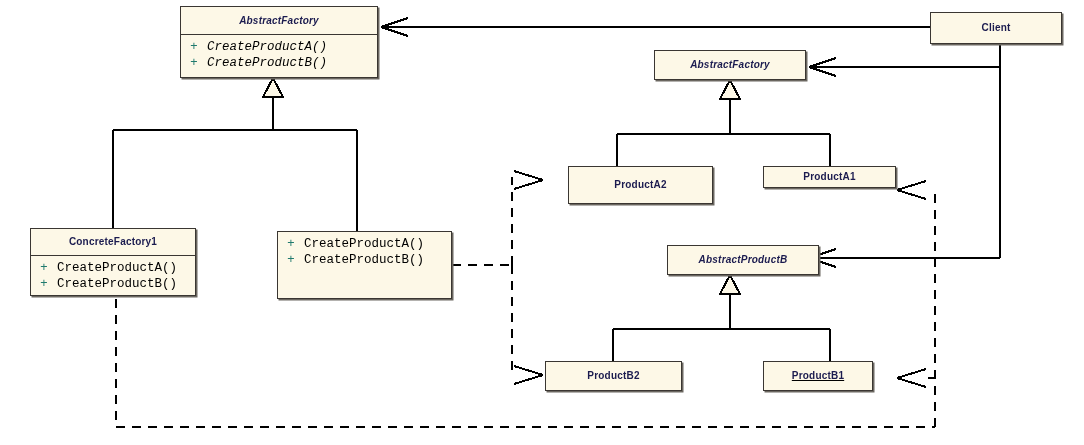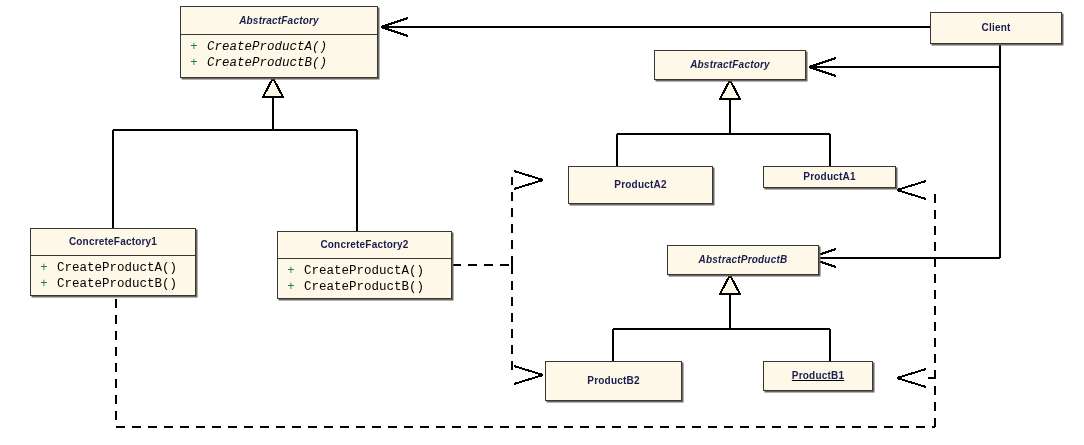--- a/index.html
+++ b/index.html
@@ -191,23 +191,20 @@
         <span class="member-name">CreateProductA()</span>
       </div>
       <div class="member-row">
         <span class="member-vis">+</span>
         <span class="member-name">CreateProductB()</span>
       </div>
     </div>
   </div>
 
   <div class="uml-box" style="left:277px; top:231px; width:175px; height:68px;">
-    <div class="uml-compartment-title" style="height:27px;">
-      <span class="uml-title">ConcreteFactory2</span>
-    </div>
     <div class="uml-members">
       <div class="member-row">
         <span class="member-vis">+</span>
         <span class="member-name">CreateProductA()</span>
       </div>
       <div class="member-row">
         <span class="member-vis">+</span>
         <span class="member-name">CreateProductB()</span>
       </div>
     </div>
@@ -222,21 +219,21 @@
   </div>
 
   <div class="uml-box title-only" style="left:763px; top:166px; width:133px; height:22px;">
     <span class="uml-title">ProductA1</span>
   </div>
 
   <div class="uml-box title-only" style="left:654px; top:245px; width:152px; height:30px;margin-left:13px;">
     <span class="uml-title abstract">AbstractProductB</span>
   </div>
 
-  <div class="uml-box title-only" style="left:545px; top:361px; width:137px; height:40px;">
+  <div class="uml-box title-only" style="left:545px; top:361px; width:137px; height:30px;">
     <span class="uml-title">ProductB2</span>
   </div>
 
   <div class="uml-box title-only" style="left:763px; top:361px; width:110px; height:30px;text-decoration:underline;">
     <span class="uml-title">ProductB1</span>
   </div>
 
   <div class="uml-box title-only" style="left:930px; top:12px; width:132px; height:32px;justify-content:center;">
     <span class="uml-title">Client</span>
   </div>

